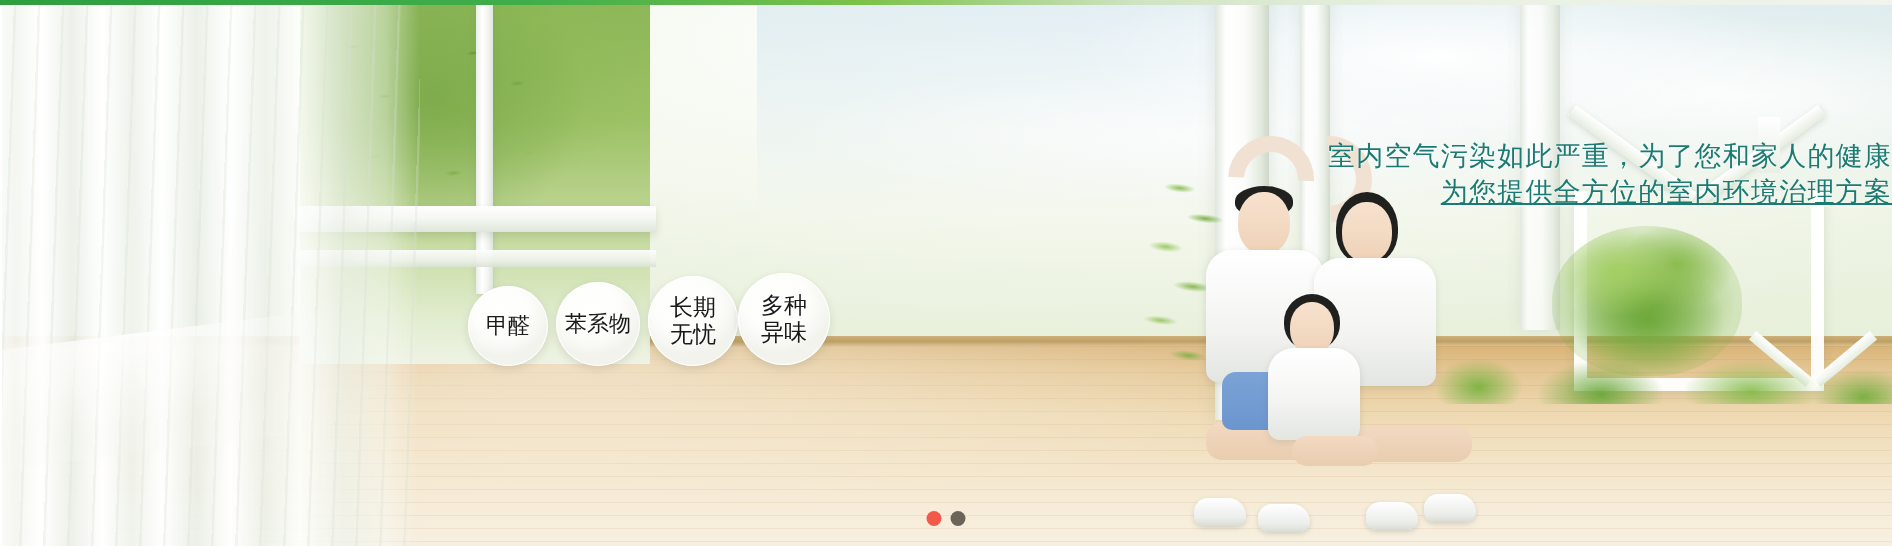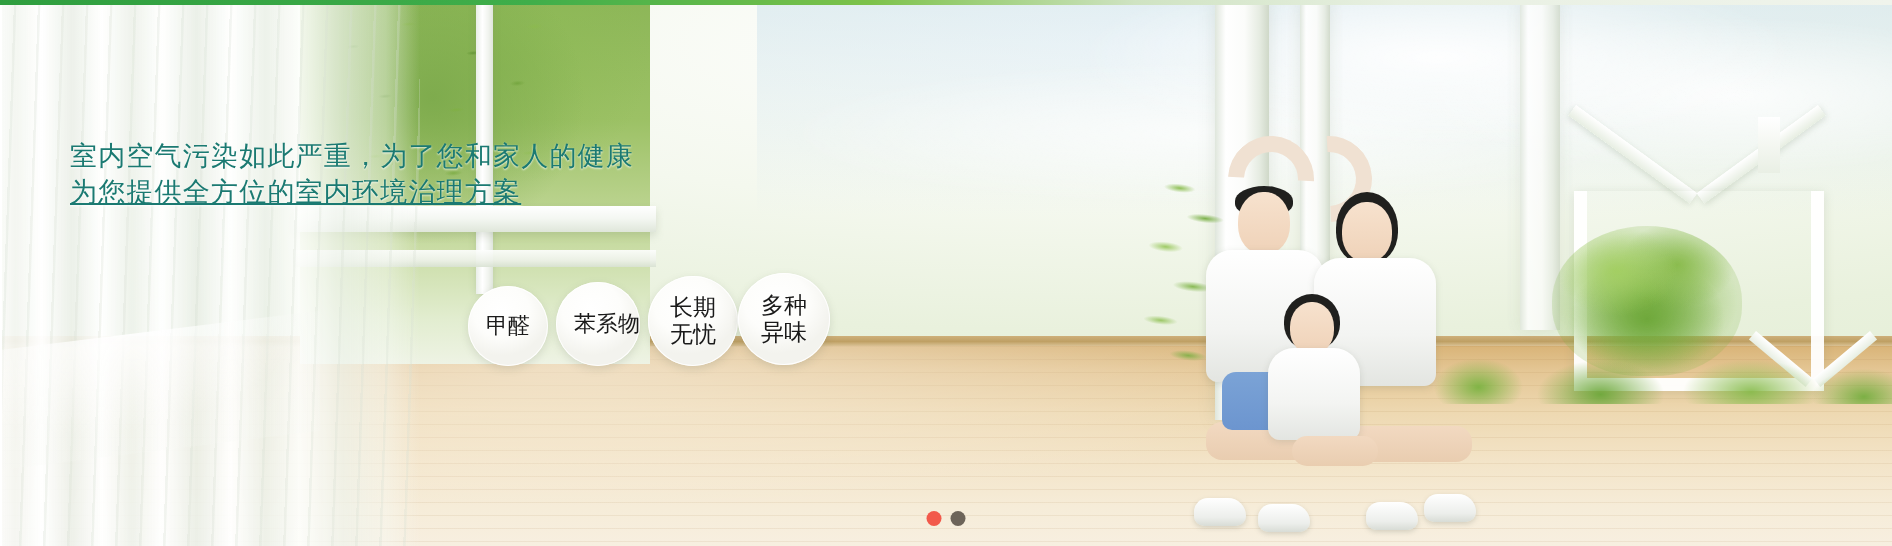--- a/index.html
+++ b/index.html
@@ -202,21 +202,21 @@
       radial-gradient(24px 7px at 34% 36%, rgba(146,196,82,.88) 0%, rgba(146,196,82,0) 72%),
       radial-gradient(28px 7px at 58% 52%, rgba(120,176,62,.86) 0%, rgba(120,176,62,0) 72%),
       radial-gradient(24px 6px at 36% 68%, rgba(138,190,76,.82) 0%, rgba(138,190,76,0) 72%),
       radial-gradient(26px 7px at 60% 82%, rgba(116,172,60,.8) 0%, rgba(116,172,60,0) 72%);
     transform:rotate(6deg);
   }
 
   
   .headline {
     position:absolute; left:0; top:138px; width:100%;
-    text-align:left; z-index:20; pointer-events:none;
+    text-align:right; z-index:20; pointer-events:none;
   }
   .headline .line {
     display:block;
     color:#1b7a72;
     font-size:27px;
     line-height:36px;
     letter-spacing:1.2px;
     font-weight:400;
     text-shadow:0 1px 2px rgba(255,255,255,.85);
     white-space:nowrap;
@@ -234,21 +234,21 @@
     border-radius:50%;
     background:radial-gradient(60% 55% at 42% 32%, #ffffff 0%, #fdfdfb 58%, #f3f3ee 100%);
     box-shadow:0 3px 9px rgba(110,120,100,.20), inset 0 0 0 1px rgba(255,255,255,.9);
     display:flex; align-items:center; justify-content:center;
     color:#1a1a1a;
     font-weight:400;
     text-align:center;
   }
   .badge-text { display:block; line-height:1.18; }
   .badge-1 { width:80px; height:80px; font-size:22px; margin-right:8px; margin-top:14px; }
-  .badge-2 { width:84px; height:84px; font-size:22px; margin-right:8px; margin-top:10px;justify-content:flex-end; }
+  .badge-2 { width:84px; height:84px; font-size:22px; margin-right:8px; margin-top:10px; }
   .badge-3 { width:92px; height:92px; font-size:23px; margin-right:8px; margin-top:0px; }
   .badge-4 { width:90px; height:90px; font-size:23px; margin-top:4px; }
 
   
   .family { position:absolute; left:1110px; bottom:0; width:420px; height:420px; z-index:14; }
   .heart-arm {
     position:absolute; width:86px; height:86px; border:16px solid #f0e1d2; border-radius:50%;
     border-bottom-color:transparent; border-right-color:transparent;
   }
   .arm-l { left:118px; top:10px; transform:rotate(48deg); }

